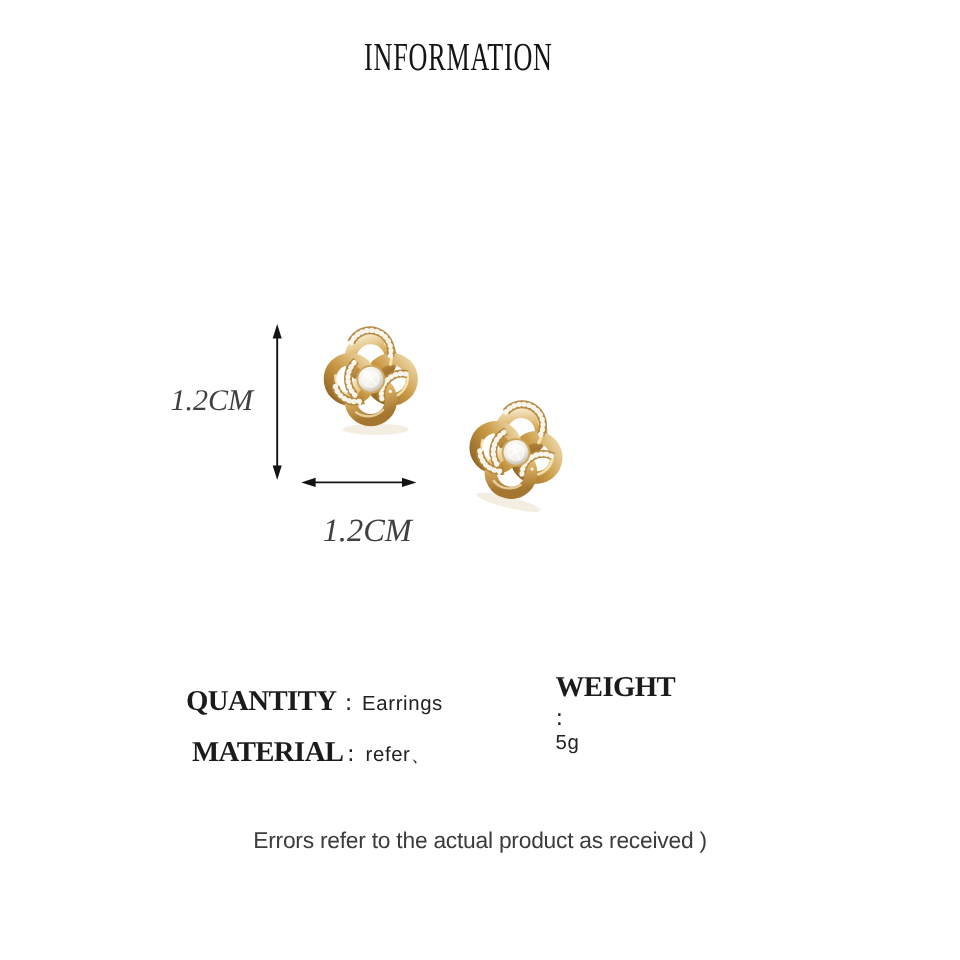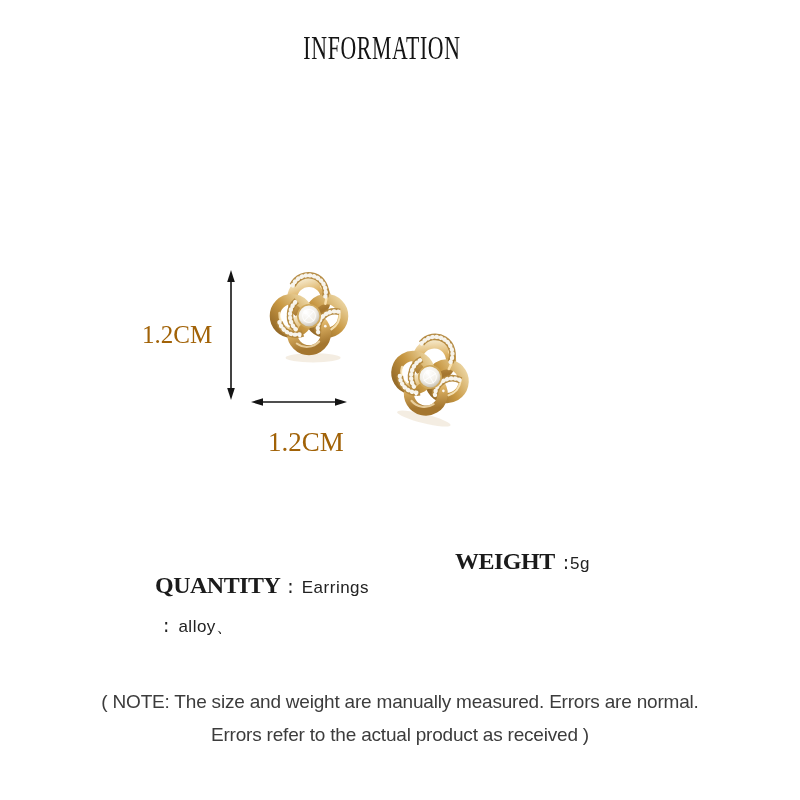--- a/index.html
+++ b/index.html
@@ -11,27 +11,27 @@
          font-size:33px;letter-spacing:1px;color:#141414;white-space:nowrap;}
 
   .earring{position:absolute;}
   .earring-left{left:258px;top:263px;width:102px;height:106px;}
   .earring-right{left:379px;top:326px;width:102px;height:102px;transform:rotate(14deg);}
 
   .dim-arrow{position:absolute;}
   .arrow-v{left:223px;top:270px;}
   .arrow-h{left:251px;top:394px;}
 
-  .dim-label{position:absolute;font-family:"Liberation Serif",serif;color:#a16207;white-space:nowrap;}
+  .dim-label{position:absolute;font-family:"Liberation Serif",serif;color:#404040;white-space:nowrap;font-style:italic;}
   .dim-label-height{left:142px;top:321px;font-size:25px;}
   .dim-label-width{left:306px;top:427px;transform:translateX(-50%);font-size:27px;}
 
   .spec-group{position:absolute;display:flex;align-items:baseline;white-space:nowrap;}
   .g-quantity{left:155px;top:572px;}
-  .g-weight{left:455px;top:548px;}
+  .g-weight{left:455px;top:560px;flex-direction:column;}
   .g-material{left:160px;top:614px;}
   .spec-label{font-family:"Liberation Serif",serif;font-weight:700;font-size:24px;
               letter-spacing:-0.5px;color:#1b1b1b;}
   .spec-sep{font-family:"DejaVu Sans",sans-serif;font-size:19px;color:#222;margin:0 8px 0 7px;}
   .g-weight .spec-sep{margin:0 1px 0 8px;}
   .g-material .spec-sep{margin:0 9px 0 3px;}
   .spec-value{font-family:"Liberation Sans",sans-serif;font-size:17px;letter-spacing:0.5px;color:#222;}
   .spec-value-cjk{font-family:"DejaVu Sans",sans-serif;}
   .spec-value-mono{font-family:"Liberation Mono",monospace;font-size:19px;letter-spacing:0.5px;color:#222;}
 
@@ -132,23 +132,23 @@
     <span class="spec-value">Earrings</span>
   </div>
 
   <div class="spec-group g-weight">
     <span class="spec-label">WEIGHT</span>
     <span class="spec-sep">:</span>
     <span class="spec-value">5g</span>
   </div>
 
   <div class="spec-group g-material">
+    <span class="spec-label">MATERIAL</span>
     <span class="spec-sep">:</span>
-    <span class="spec-value">alloy</span>
+    <span class="spec-value">refer</span>
     <span class="spec-value spec-value-cjk">、</span>
   </div>
 
   <div class="note">
-    <div>( NOTE: The size and weight are manually measured. Errors are normal.</div>
     <div>Errors refer to the actual product as received )</div>
   </div>
 
 </div>
 
 </body></html>

